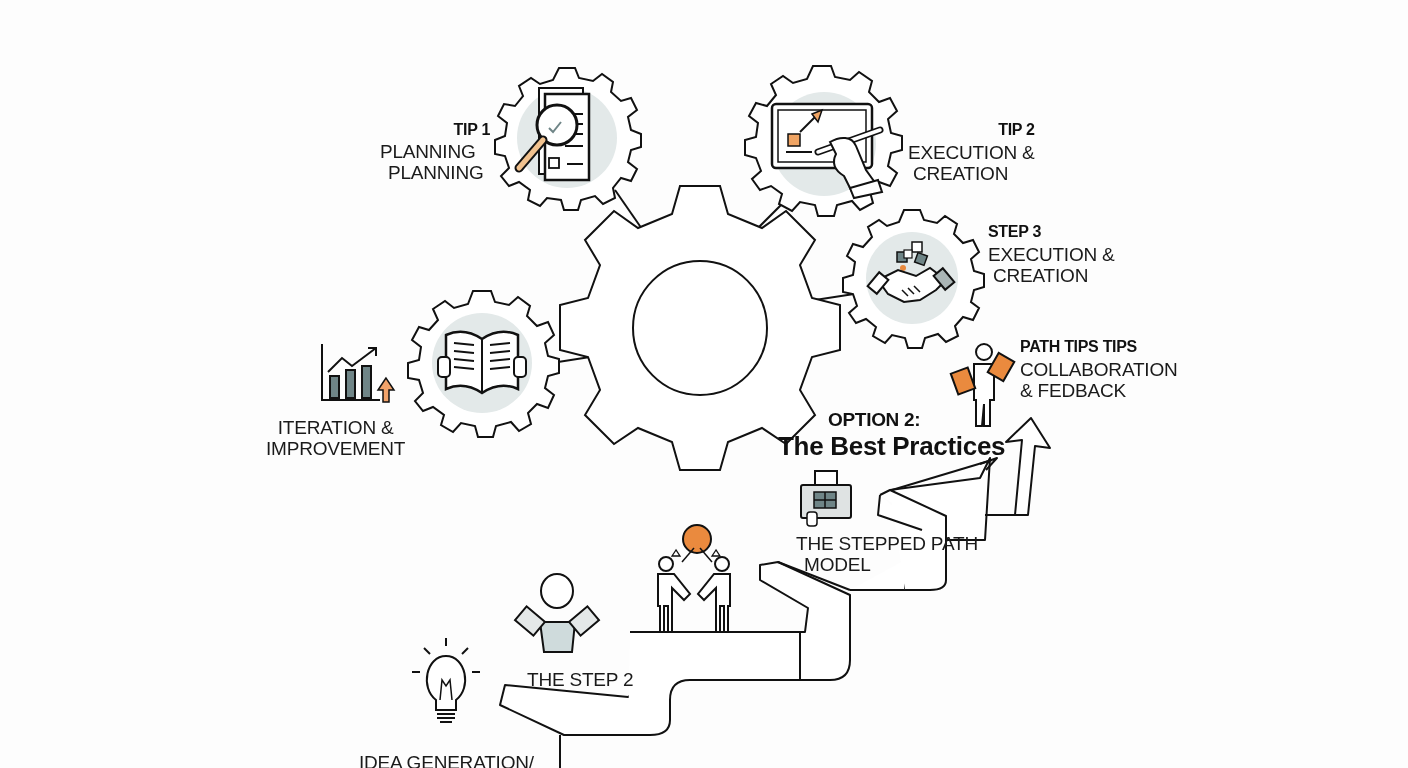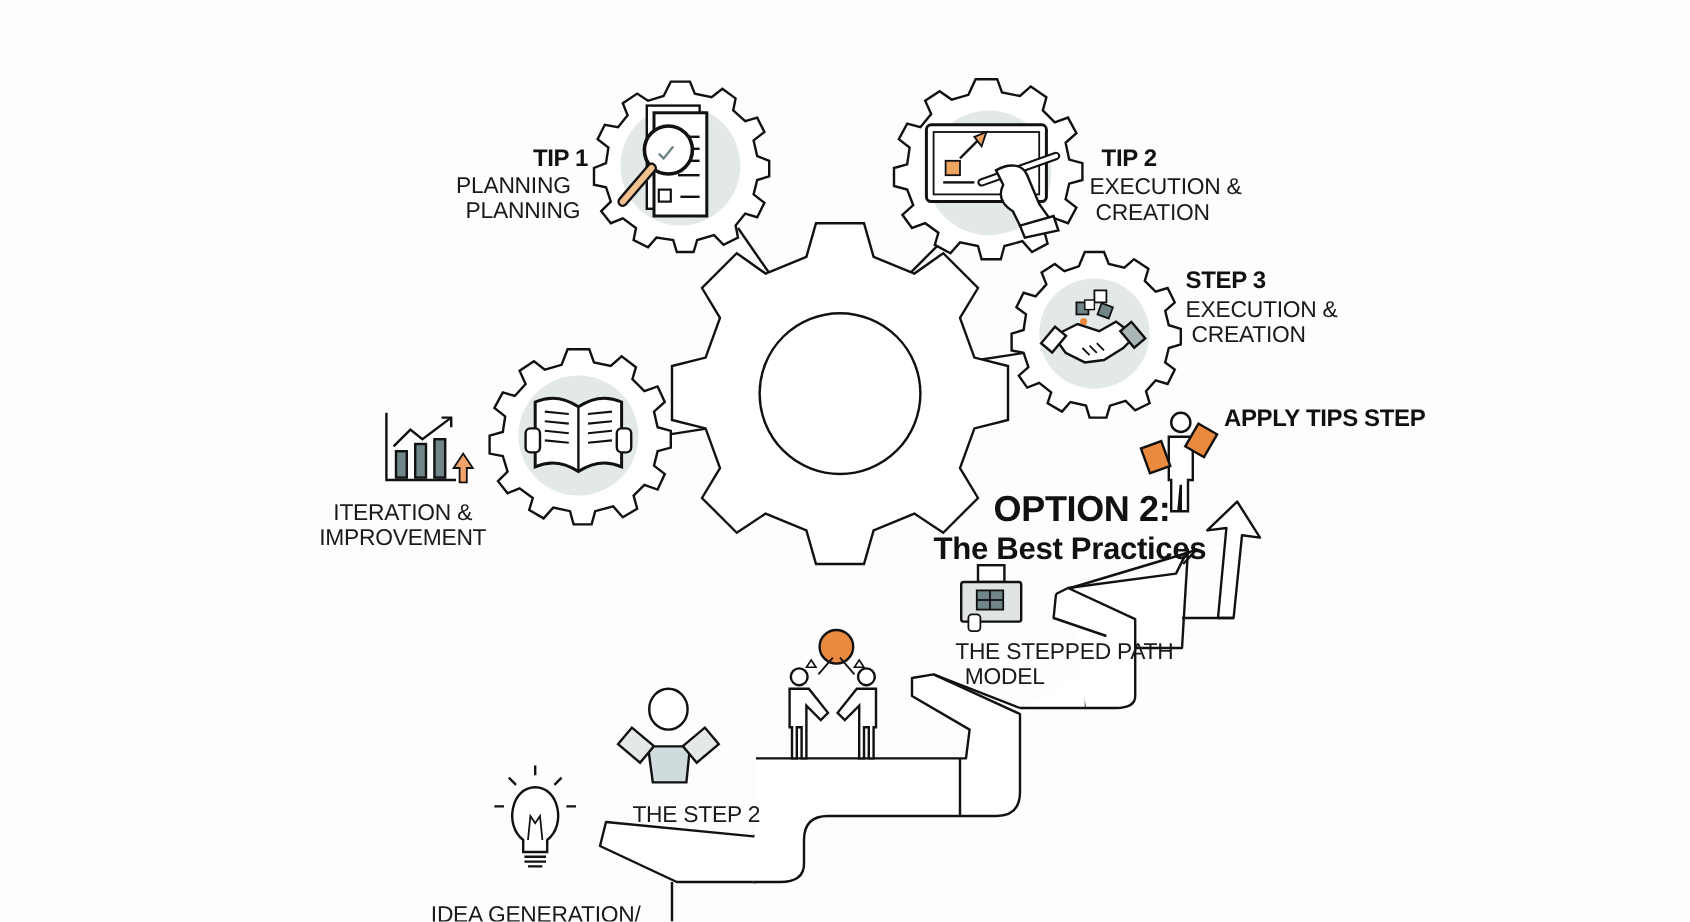--- a/index.html
+++ b/index.html
@@ -1,19 +1,19 @@
 <!DOCTYPE html>
 <html><head>
 <meta charset="utf-8">
 <style>
   html,body{margin:0;padding:0;background:#fdfdfd;}
   body{width:1408px;height:768px;position:relative;overflow:hidden;font-family:"Liberation Sans",sans-serif;color:#111;}
   svg.stage{position:absolute;left:0;top:0;}
   .lbl{position:absolute;white-space:nowrap;line-height:1;}
-  .title{font-weight:bold;font-size:20px;letter-spacing:-0.3px;color:#111;}
+  .title{font-weight:bold;font-size:16px;letter-spacing:-0.3px;color:#111;}
   .sub{font-size:19px;color:#1a1a1a;letter-spacing:-0.2px;}
   .sub span{display:block;margin-top:2px;}
   .r{text-align:right;}
 </style>
 </head>
 <body>
 
 <svg class="stage" width="1408" height="768" viewBox="0 0 1408 768">
   <defs>
     
@@ -190,48 +190,52 @@
 
 <div class="lbl r" style="left:370px;top:122px;width:120px;">
   <div class="title">TIP 1</div>
   <div class="sub" style="margin-top:4px;text-align:left;padding-left:10px;">
     <span>PLANNING</span>
     <span style="padding-left:8px;">PLANNING</span>
   </div>
 </div>
 
 <div class="lbl" style="left:908px;top:122px;">
-  <div class="title" style="padding-left:10px;">TIP 2</div>
+  <div class="title" style="padding-left:10px;text-align:right;">TIP 2</div>
   <div class="sub" style="margin-top:5px;">
     <span>EXECUTION &amp;</span>
     <span style="padding-left:5px;">CREATION</span>
   </div>
 </div>
 
 <div class="lbl" style="left:988px;top:224px;">
   <div class="title">STEP 3</div>
   <div class="sub" style="margin-top:5px;">
     <span>EXECUTION &amp;</span>
     <span style="padding-left:5px;">CREATION</span>
   </div>
 </div>
 
 <div class="lbl" style="left:1020px;top:339px;">
-  <div class="title">APPLY TIPS STEP</div>
+  <div class="title">PATH TIPS TIPS</div>
+  <div class="sub" style="margin-top:5px;">
+    <span>COLLABORATION</span>
+    <span>&amp; FEDBACK</span>
+  </div>
 </div>
 
 <div class="lbl" style="left:266px;top:416px;">
   <div class="sub" style="text-align:center;">
     <span>ITERATION &amp;</span>
     <span>IMPROVEMENT</span>
   </div>
 </div>
 
 <div class="lbl" style="left:778px;top:410px;">
-  <div class="title" style="font-size:30px;padding-left:50px;">OPTION 2:</div>
+  <div class="title" style="font-size:19px;padding-left:50px;">OPTION 2:</div>
   <div class="title" style="font-size:26px;margin-top:4px;">The Best Practices</div>
 </div>
 
 <div class="lbl" style="left:796px;top:532px;">
   <div class="sub">
     <span>THE STEPPED PATH</span>
     <span style="padding-left:8px;">MODEL</span>
   </div>
 </div>
 

